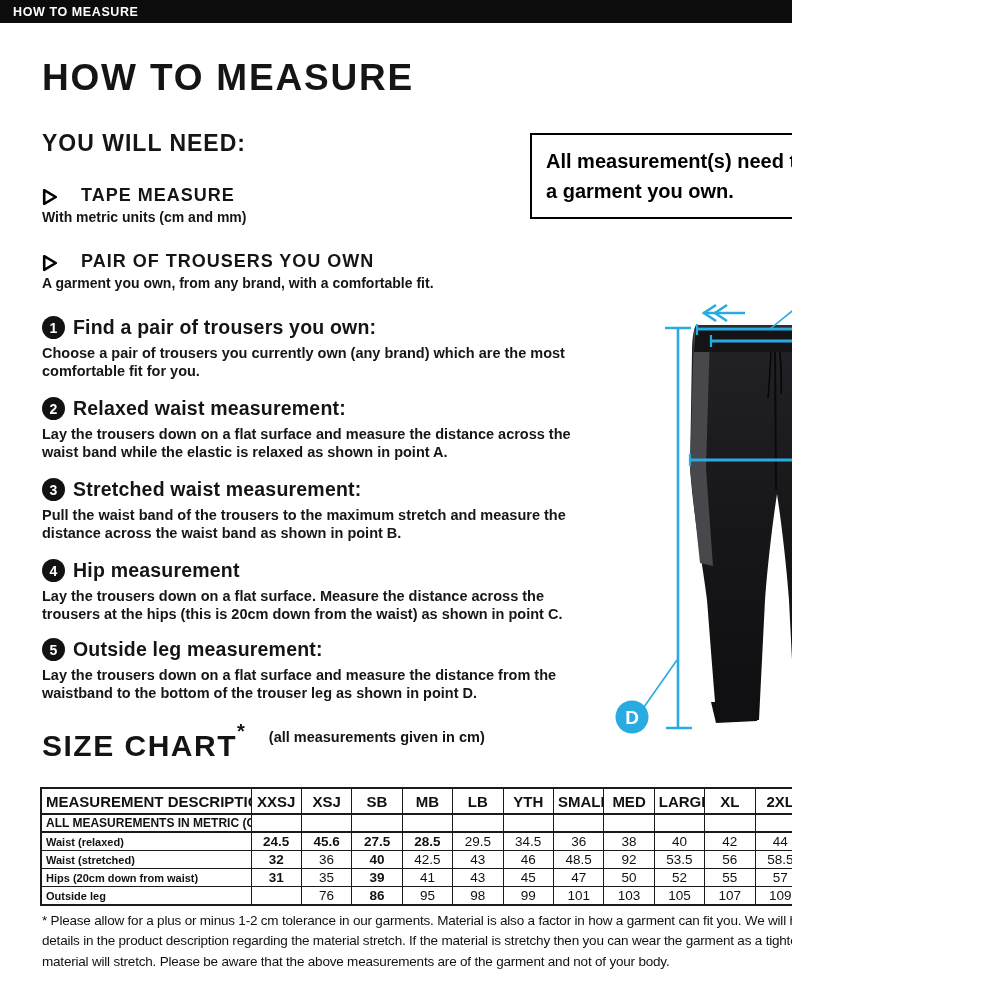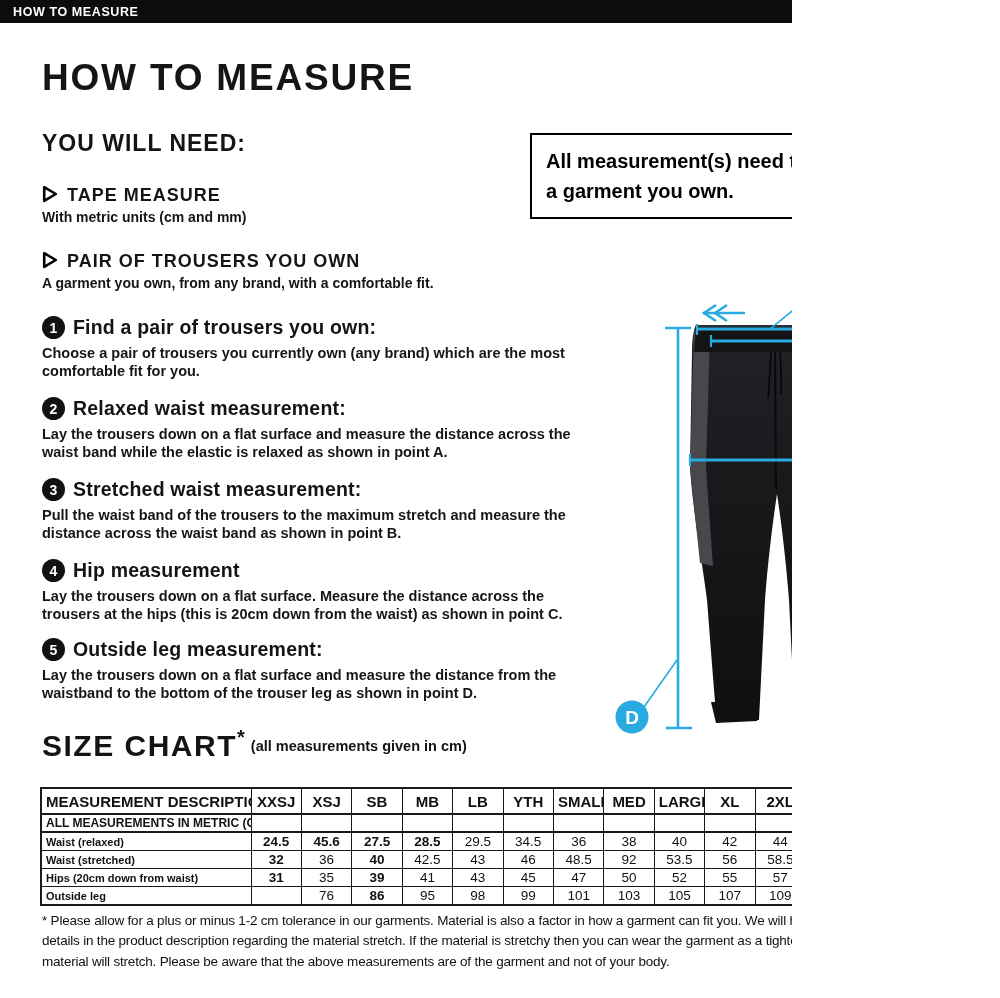--- a/index.html
+++ b/index.html
@@ -11,38 +11,38 @@
             display:flex; align-items:center; justify-content:space-between; padding:0 10px 0 13px; }
   .topbar-title { color:#fff; font-size:12.5px; font-weight:700; letter-spacing:.6px; }
   .topbar-logo { display:flex; flex-direction:column; align-items:center; line-height:1; margin-right:28px; }
   .topbar-logo .smark { color:#fff; font-size:13px; font-weight:800; transform:scaleY(1.15); }
   .topbar-logo .brand { color:#fff; font-size:4.5px; font-weight:700; letter-spacing:.6px; margin-top:1px; }
 
   .h1 { position:absolute; left:42px; top:57px; font-size:37px; font-weight:800; letter-spacing:1.8px; color:#151515; }
   .h2 { position:absolute; left:42px; top:130px; font-size:23px; font-weight:800; letter-spacing:1px; color:#151515; }
 
   .need { position:absolute; left:42px; }
-  .need-head { display:flex; align-items:flex-start; gap:9px; }
+  .need-head { display:flex; align-items:flex-end; gap:23px; }
   .need-label { font-size:18px; font-weight:800; letter-spacing:1px; color:#151515; }
   .need-desc { font-size:14px; font-weight:700; margin-top:3px; color:#151515; }
 
   .notebox { position:absolute; left:530px; top:133px; width:436px; border:2px solid #000;
              padding:11px 14px; font-size:20px; font-weight:700; line-height:1.5; color:#000; }
 
   .step { position:absolute; left:42px; width:568px; }
   .step-head { display:flex; align-items:center; gap:8px; }
   .step-num { width:23px; height:23px; border-radius:50%; background:#121212; color:#fff;
               font-size:14px; font-weight:700; display:flex; align-items:center; justify-content:center; flex:0 0 23px; }
   .step-title { font-size:19.5px; font-weight:800; letter-spacing:.2px; color:#141414; }
   .step-desc { font-size:14.5px; font-weight:700; line-height:1.27; margin-top:5px; max-width:556px; color:#161616; }
 
-  .sizechart-head { position:absolute; left:42px; top:729px; display:flex; align-items:center; }
+  .sizechart-head { position:absolute; left:42px; top:729px; display:flex; align-items:flex-start; }
   .sizechart-title { font-size:30px; font-weight:800; letter-spacing:1.5px; color:#141414; }
   .sizechart-star { font-size:20px; font-weight:800; vertical-align:super; position:relative; top:-9px; }
-  .sizechart-sub { font-size:14.5px; font-weight:700; margin-left:6px; color:#141414; }
+  .sizechart-sub { font-size:14.5px; font-weight:700; margin-left:24px; color:#141414; }
 
   table.sizes { position:absolute; left:40px; top:787px; width:816px; border-collapse:collapse;
                 table-layout:fixed; border:2px solid #1a1a1a; }
   table.sizes th, table.sizes td { border:1.4px solid #1a1a1a; padding:1px 4px; text-align:center;
                                    font-size:13.5px; height:17px; overflow:hidden; white-space:nowrap; }
   table.sizes th { font-size:15px; font-weight:700; height:26px; border-bottom:2px solid #1a1a1a; }
   table.sizes th.desc, table.sizes td.lbl { text-align:left; }
   table.sizes td.lbl { font-weight:700; font-size:11px; }
   table.sizes tr.metric td { font-size:12px; font-weight:800; height:16px; border-bottom:2px solid #1a1a1a; }
   table.sizes td.b { font-weight:700; }

